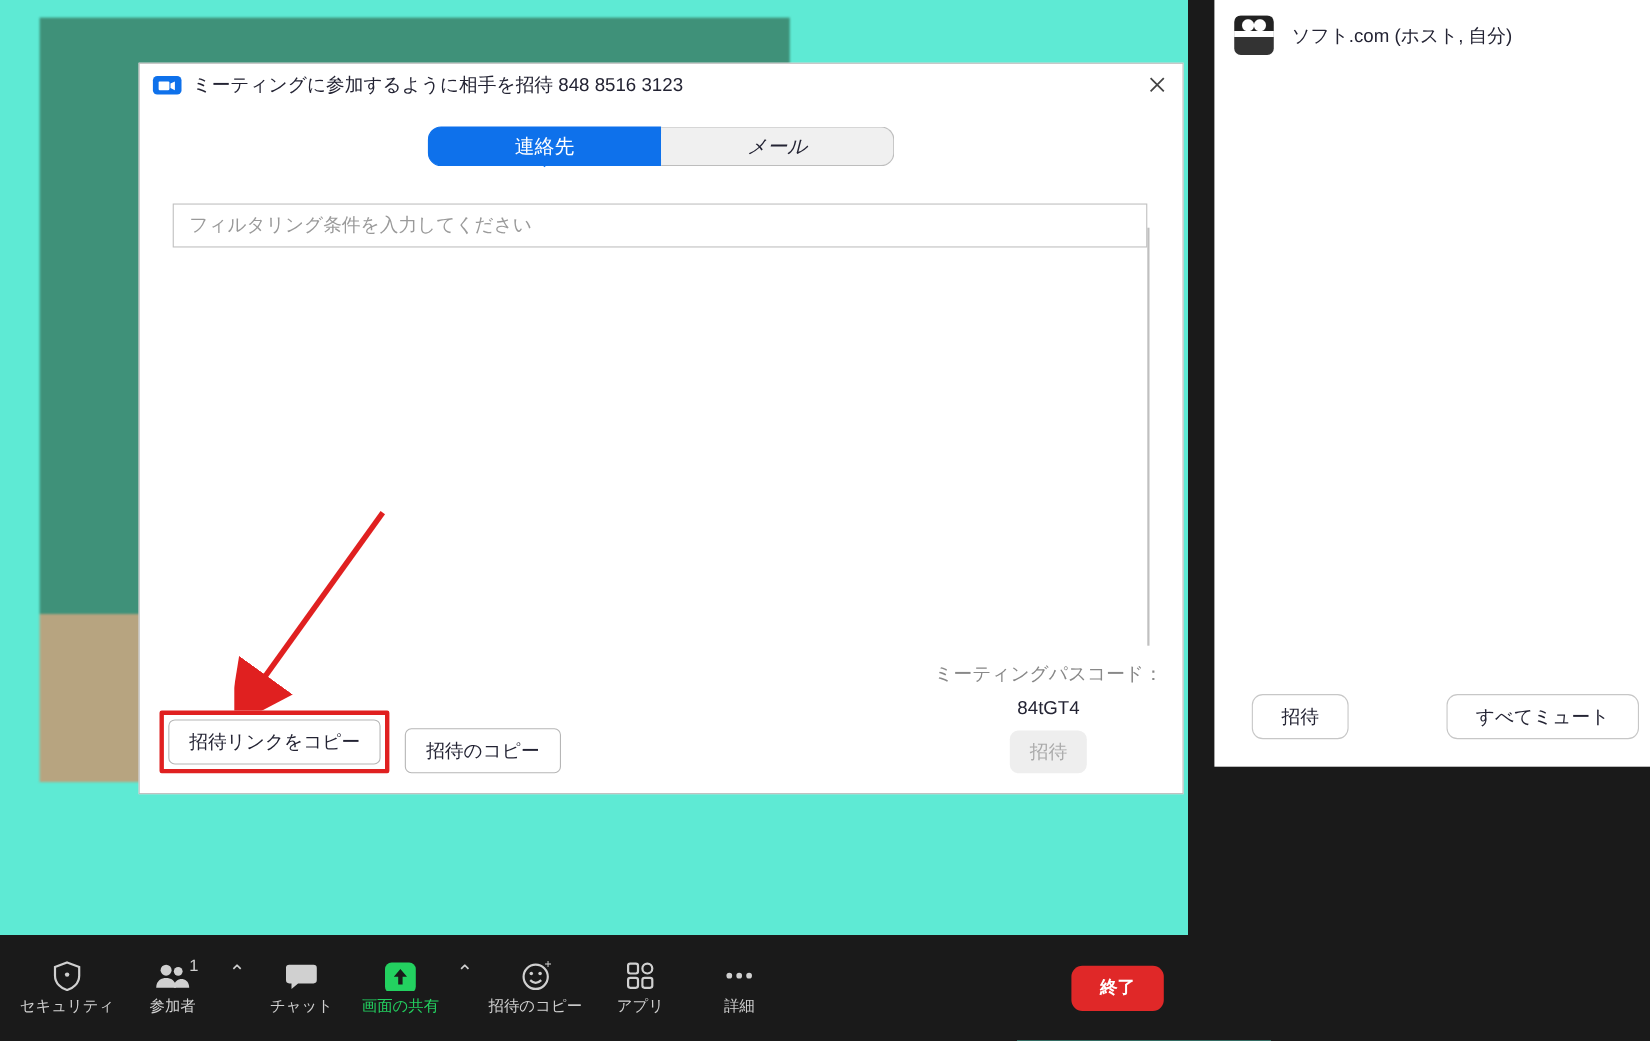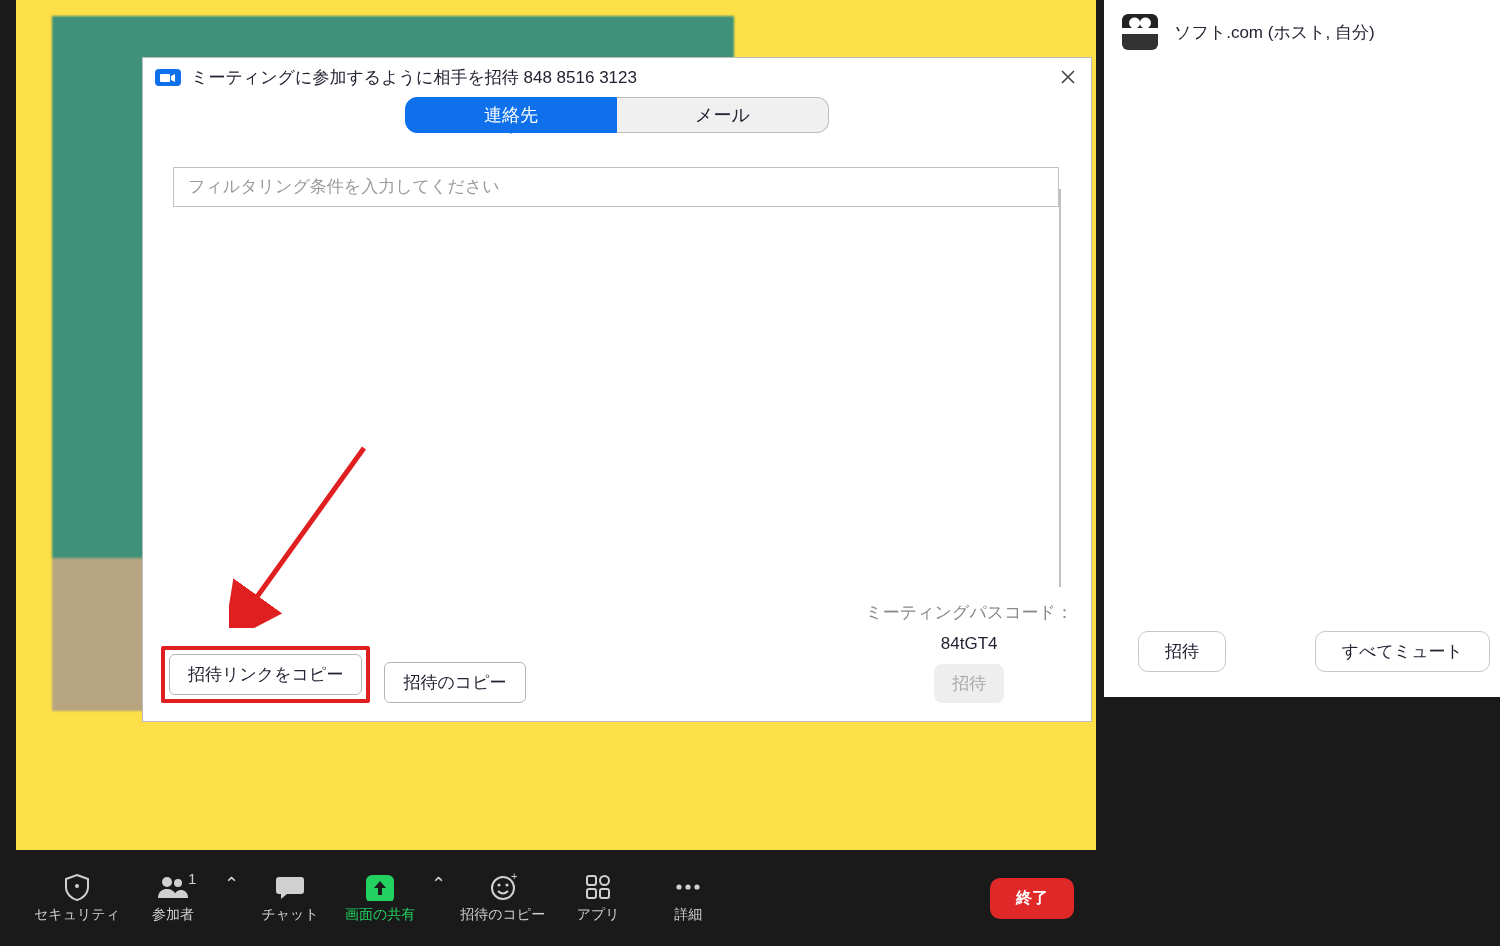--- a/index.html
+++ b/index.html
@@ -6,25 +6,25 @@
     body {
       width: 1500px;
       height: 946px;
       font-family: "Meiryo", "Hiragino Sans", sans-serif;
       background: #1a1a1a;
       overflow: hidden;
       position: relative;
     }
     .main-area {
       position: absolute;
-      left: 16px;
+      left: 0;
       top: 0;
       width: 1080px;
       height: 946px;
-      background: #fde047;
+      background: #5eead4;
     }
     .video-bg {
       position: absolute;
       left: 36px;
       top: 16px;
       width: 682px;
       height: 695px;
       background: linear-gradient(to bottom,#3f9179 0%,#3f9179 78%,#b7a480 78%,#b7a480 100%);
       filter: blur(1px);
     }
@@ -157,20 +157,21 @@
     .zoom-badge svg { display: block; }
     .close-x {
       position: absolute;
       right: 14px; top: 10px;
       cursor: pointer;
       color: #444;
     }
     .tabbar {
       display: flex;
       justify-content: center;
+      margin-top: 18px;
     }
     .tabgroup {
       display: flex;
       border-radius: 14px;
       overflow: visible;
     }
     .tab {
       width: 212px;
       height: 36px;
       display: flex;
@@ -185,20 +186,21 @@
       color: #fff;
       border-radius: 12px 0 0 12px;
       border: 1px solid #0e71eb;
     }
     .tab.inactive {
       background: #f0f0f0;
       color: #232333;
       border: 1px solid #bdbdbd;
       border-left: none;
       border-radius: 0 12px 12px 0;
+      font-style: italic;
     }
     .tab.active::after {
       content: '';
       position: absolute;
       left: 50%;
       transform: translateX(-50%);
       bottom: -10px;
       border: 8px solid transparent;
       border-top-color: #0e71eb;
     }

